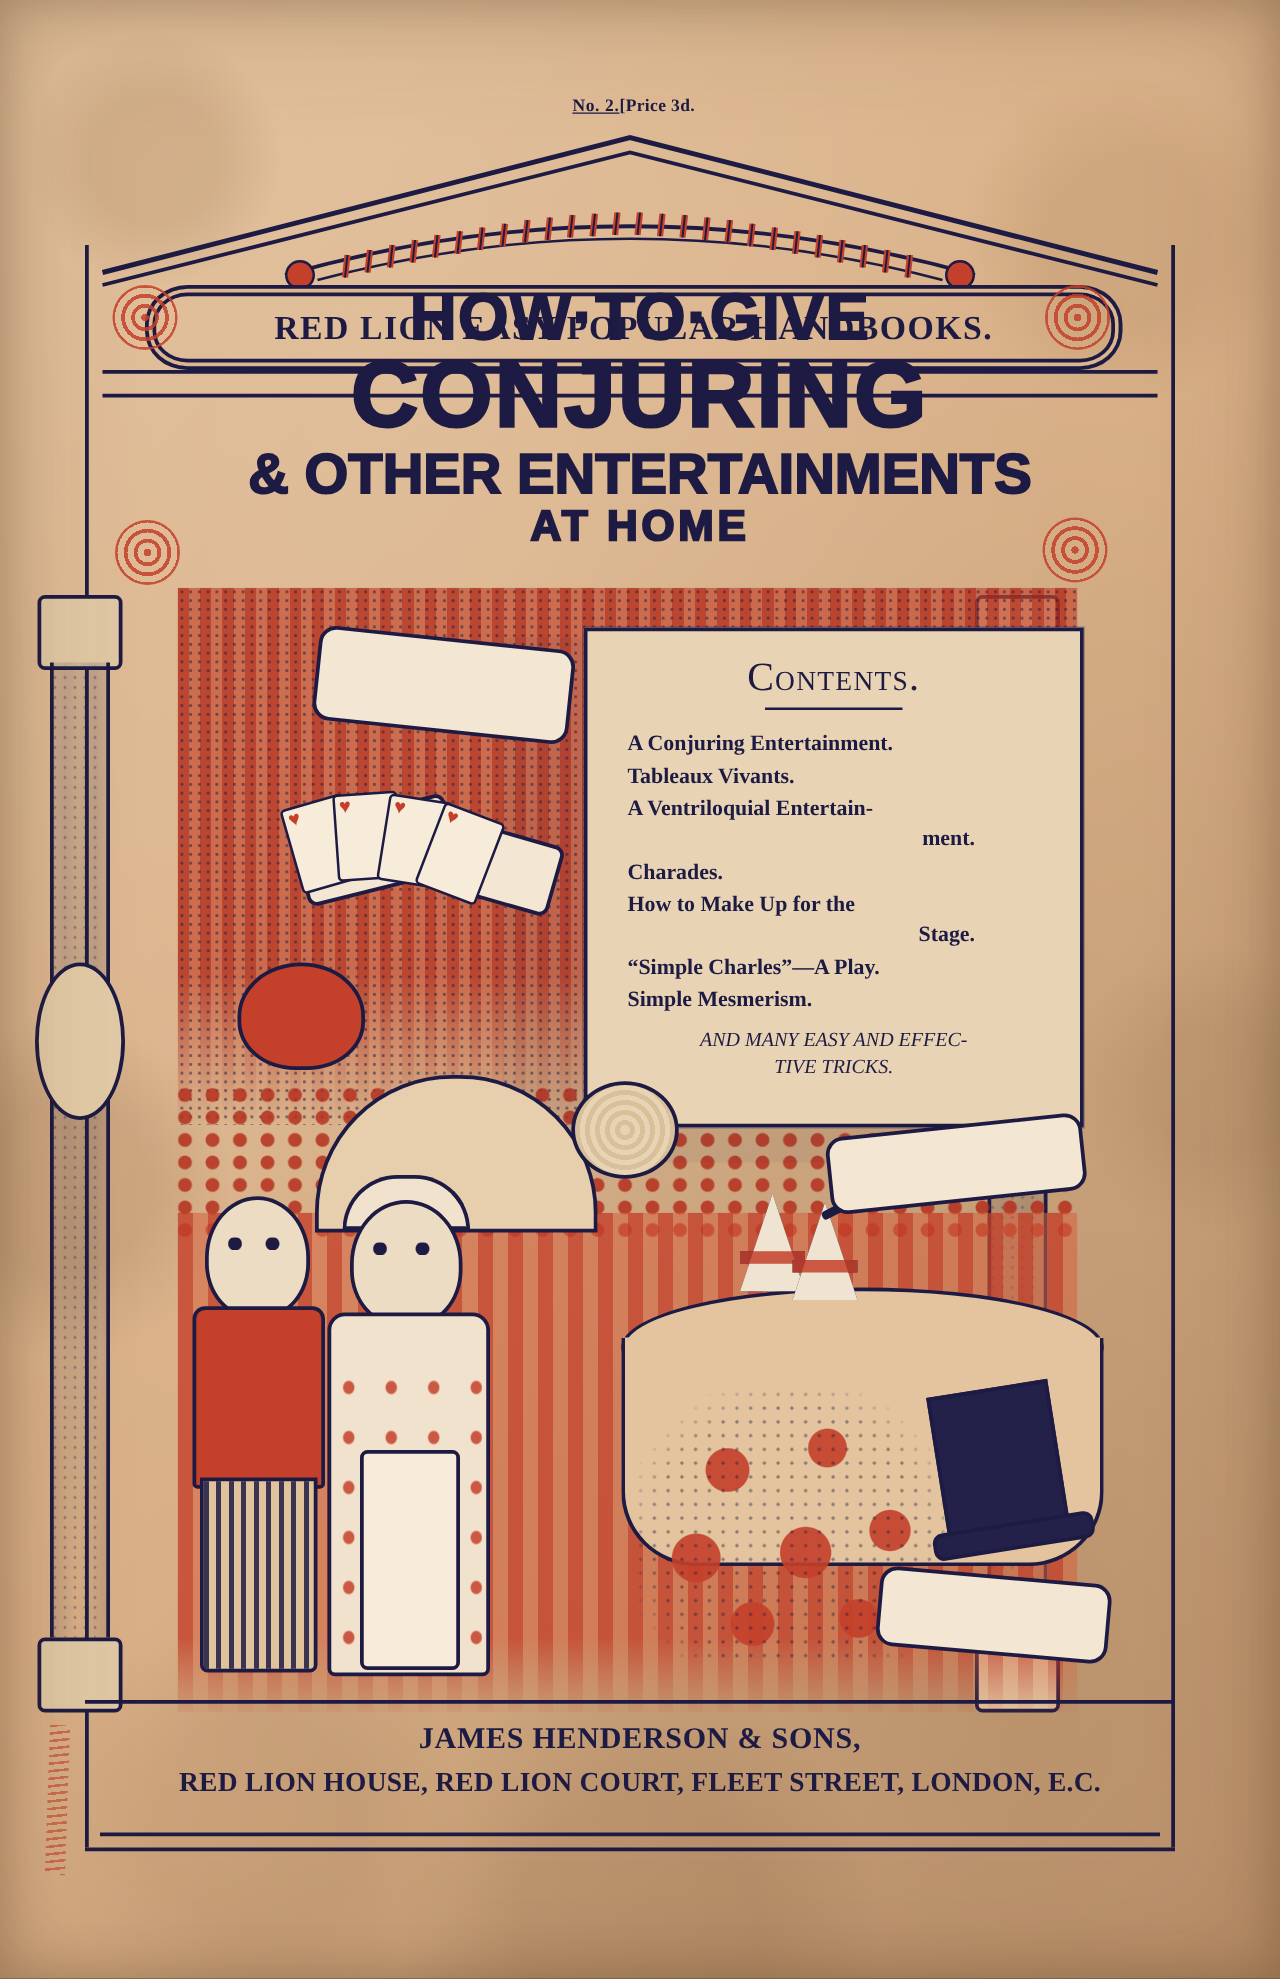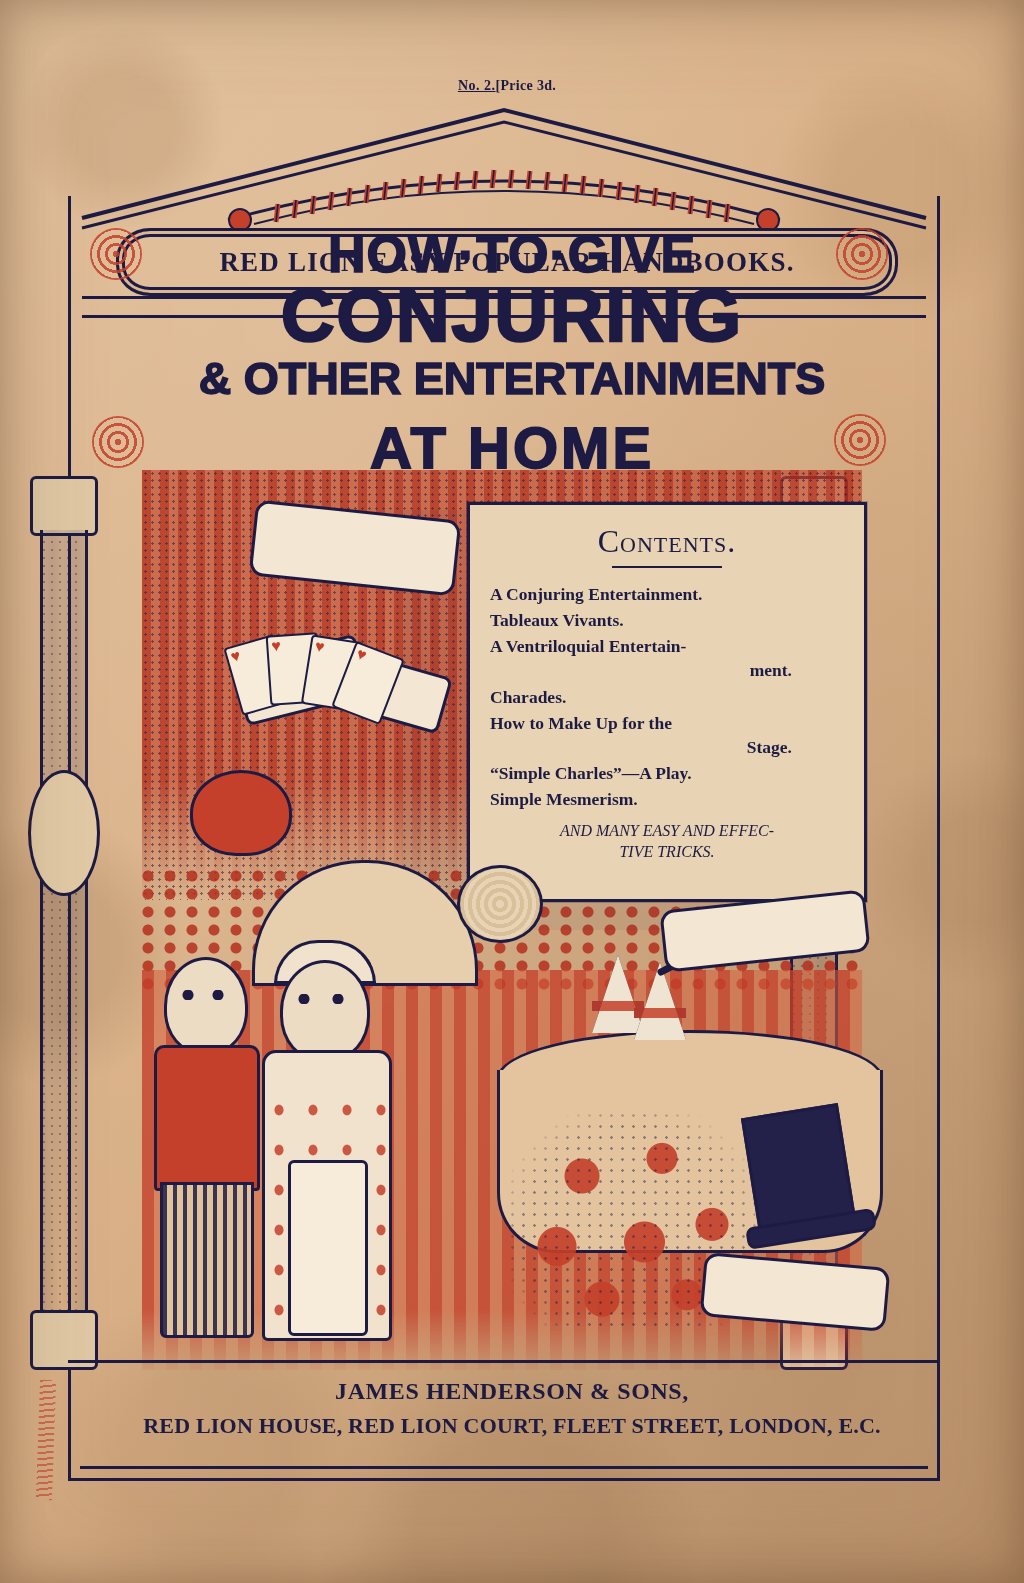--- a/index.html
+++ b/index.html
@@ -137,25 +137,25 @@
     margin-top: -2px;
   }
   #title-line-3 {
     font-size: 45px;
     letter-spacing: 0px;
     -webkit-text-stroke: 1.6px #1d1b43;
     line-height: 1.05;
     margin-top: 2px;
   }
   #title-line-4 {
-    font-size: 58px;
+    font-size: 34px;
     letter-spacing: 3px;
     -webkit-text-stroke: 1.8px #1d1b43;
     line-height: 1.05;
-    margin-top: 16px;
+    margin-top: 2px;
   }
 
   
   #illustration {
     position: absolute;
     left: 102px; top: 470px;
     width: 800px; height: 900px;
     overflow: hidden;
   }
   #illo-bg {
@@ -422,21 +422,21 @@
     color: #1d1b43;
     font-variant: small-caps;
     margin: 4px 0 6px 0;
   }
   #contents-rule {
     width: 110px; height: 2px; background: #1d1b43;
     margin: 0 auto 14px auto;
   }
   #contents-list {
     list-style: none;
-    margin: 0; padding: 0;
+    margin: 12px; padding: 0;
     color: #1d1b43;
     font-family: "Liberation Serif", serif;
     font-weight: bold;
     font-size: 17.5px;
     line-height: 1.38;
   }
   #contents-list li { margin-bottom: 2px; }
   #contents-list li .cont {
     display: block;
     text-align: right;

